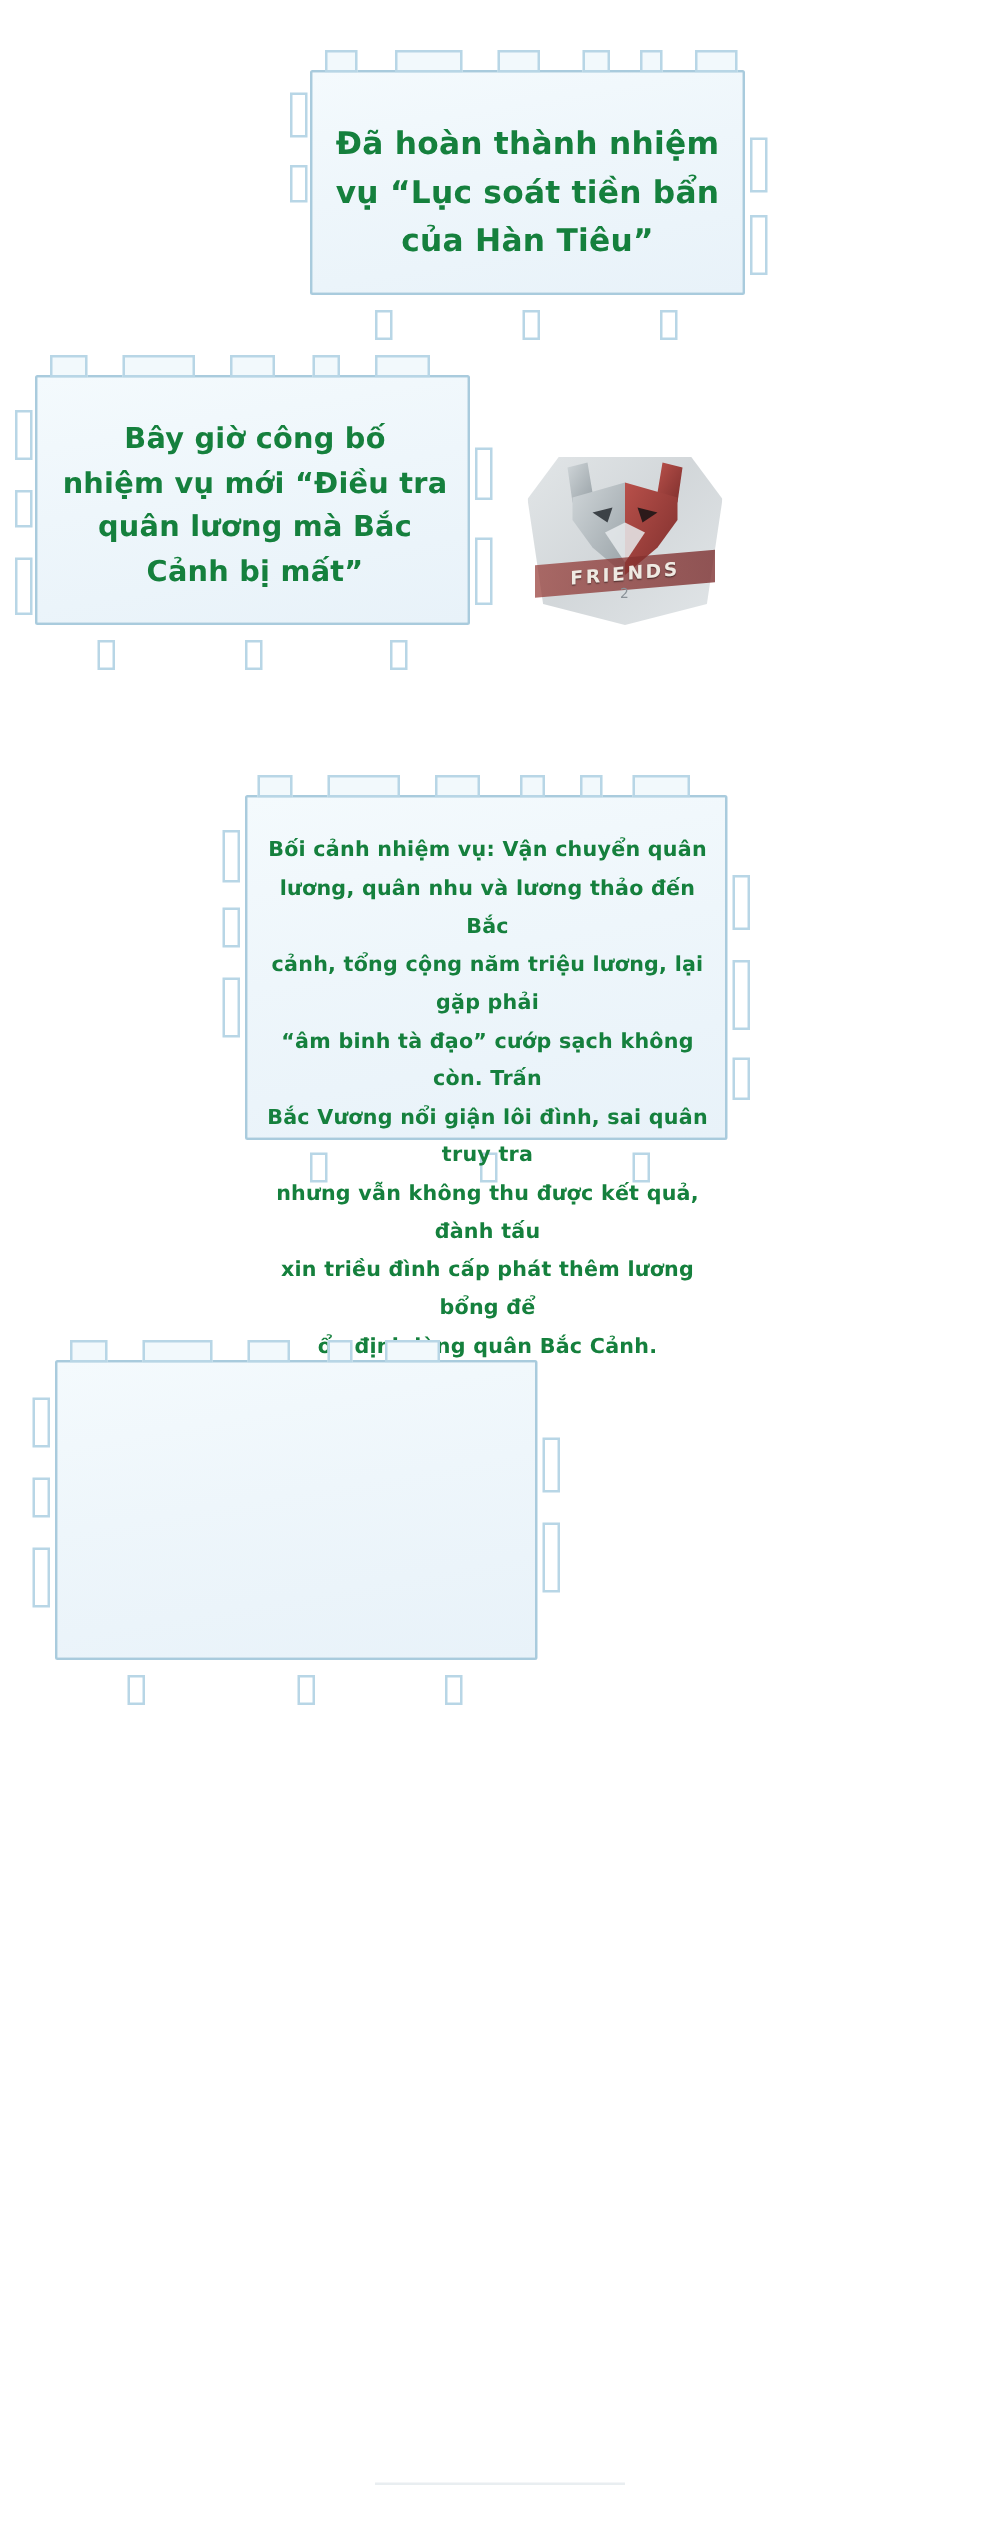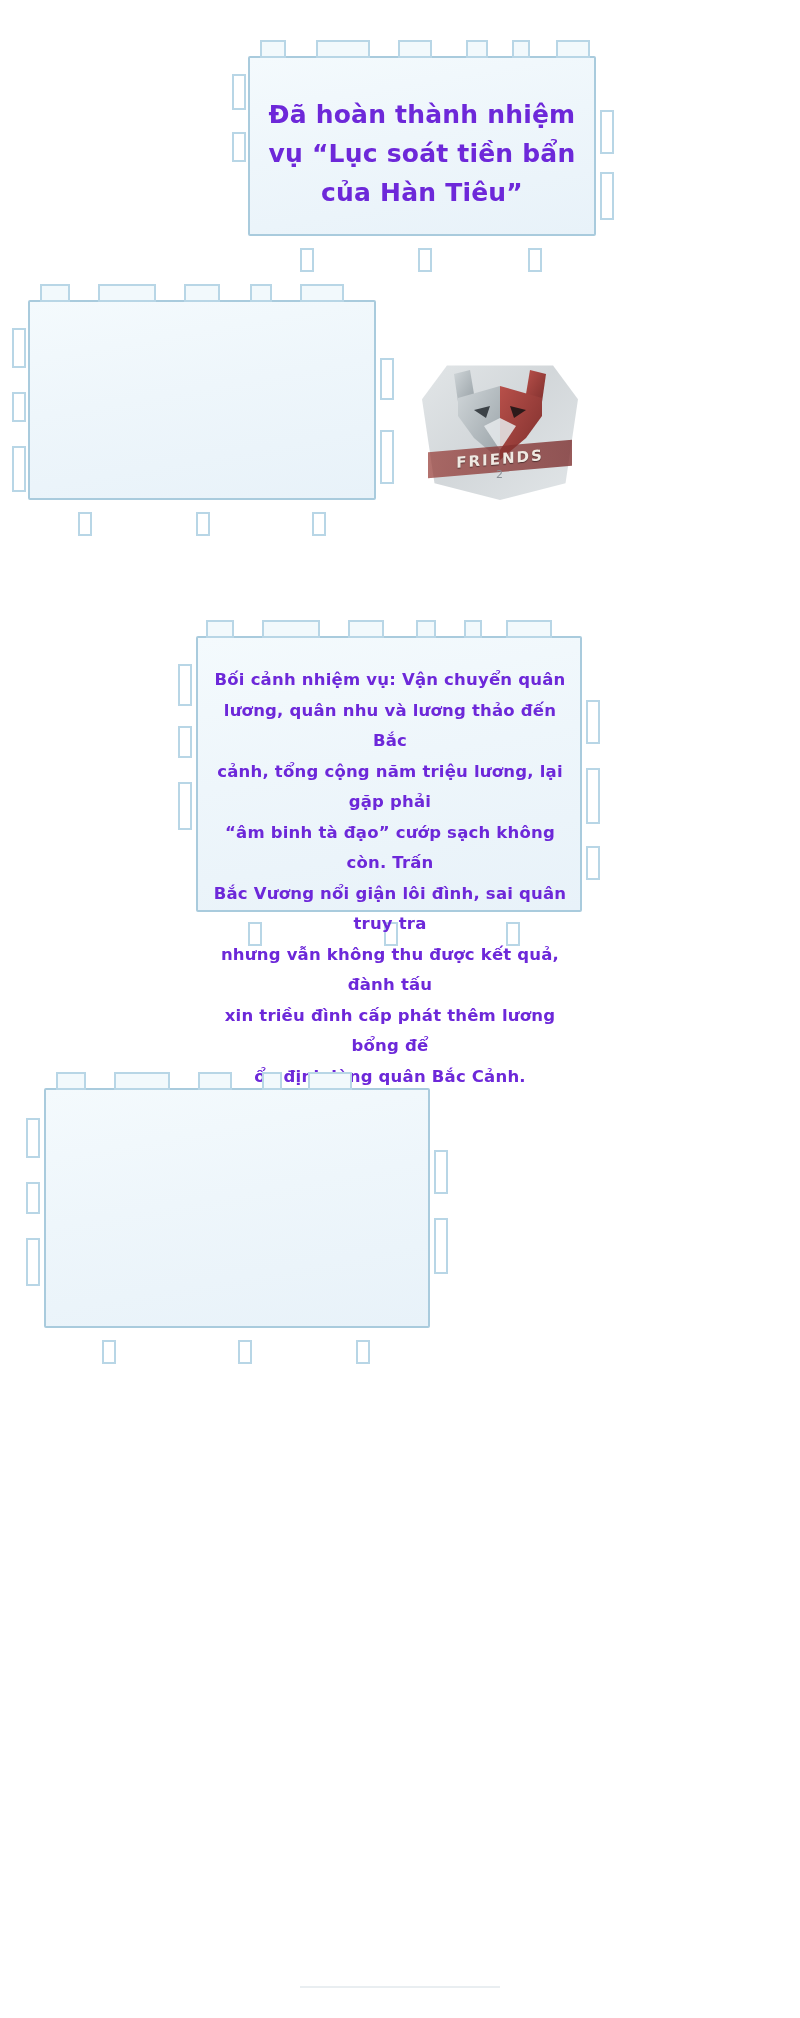--- a/index.html
+++ b/index.html
@@ -26,21 +26,21 @@
   .panel {
     position: absolute;
     box-sizing: border-box;
     border: 2px solid #a9cbdd;
     background: linear-gradient(170deg, #f4fafd 0%, #eef6fb 45%, #e8f2f9 100%);
     border-radius: 2px;
   }
   .panel-text {
     position: absolute;
     box-sizing: border-box;
-    color: #6d28d9;
+    color: #15803d;
     text-align: center;
     letter-spacing: 0.2px;
     line-height: 1.52;
     white-space: pre-line;
   }
 
   
   .tick {
     position: absolute;
     border: 2px solid #b8d6e6;
@@ -215,20 +215,24 @@
   <div class="tick" style="left:250px; top:284px; width:22px; height:18px;"></div>
   <div class="tick" style="left:300px; top:284px; width:44px; height:18px;"></div>
   <div class="tick hollow" style="left:12px; top:328px; width:14px; height:40px;"></div>
   <div class="tick hollow" style="left:12px; top:392px; width:14px; height:30px;"></div>
   <div class="tick hollow" style="left:12px; top:446px; width:14px; height:46px;"></div>
   <div class="tick hollow" style="left:380px; top:358px; width:14px; height:42px;"></div>
   <div class="tick hollow" style="left:380px; top:430px; width:14px; height:54px;"></div>
   <div class="tick hollow" style="left:78px; top:512px; width:14px; height:24px;"></div>
   <div class="tick hollow" style="left:196px; top:512px; width:14px; height:24px;"></div>
   <div class="tick hollow" style="left:312px; top:512px; width:14px; height:24px;"></div>
+  <div class="panel-text" id="panel2-text">Bây giờ công bố
+nhiệm vụ mới “Điều tra
+quân lương mà Bắc
+Cảnh bị mất”</div>
 
   <div id="emblem">
     <div class="plate"></div>
     <svg class="wolf" viewBox="0 0 120 96">
       <defs>
         <linearGradient id="wolfGrayL" x1="0" y1="0" x2="1" y2="1">
           <stop offset="0%" stop-color="#cfd5d8"></stop>
           <stop offset="100%" stop-color="#9aa3a8"></stop>
         </linearGradient>
         <linearGradient id="wolfRed" x1="0" y1="0" x2="1" y2="1">

